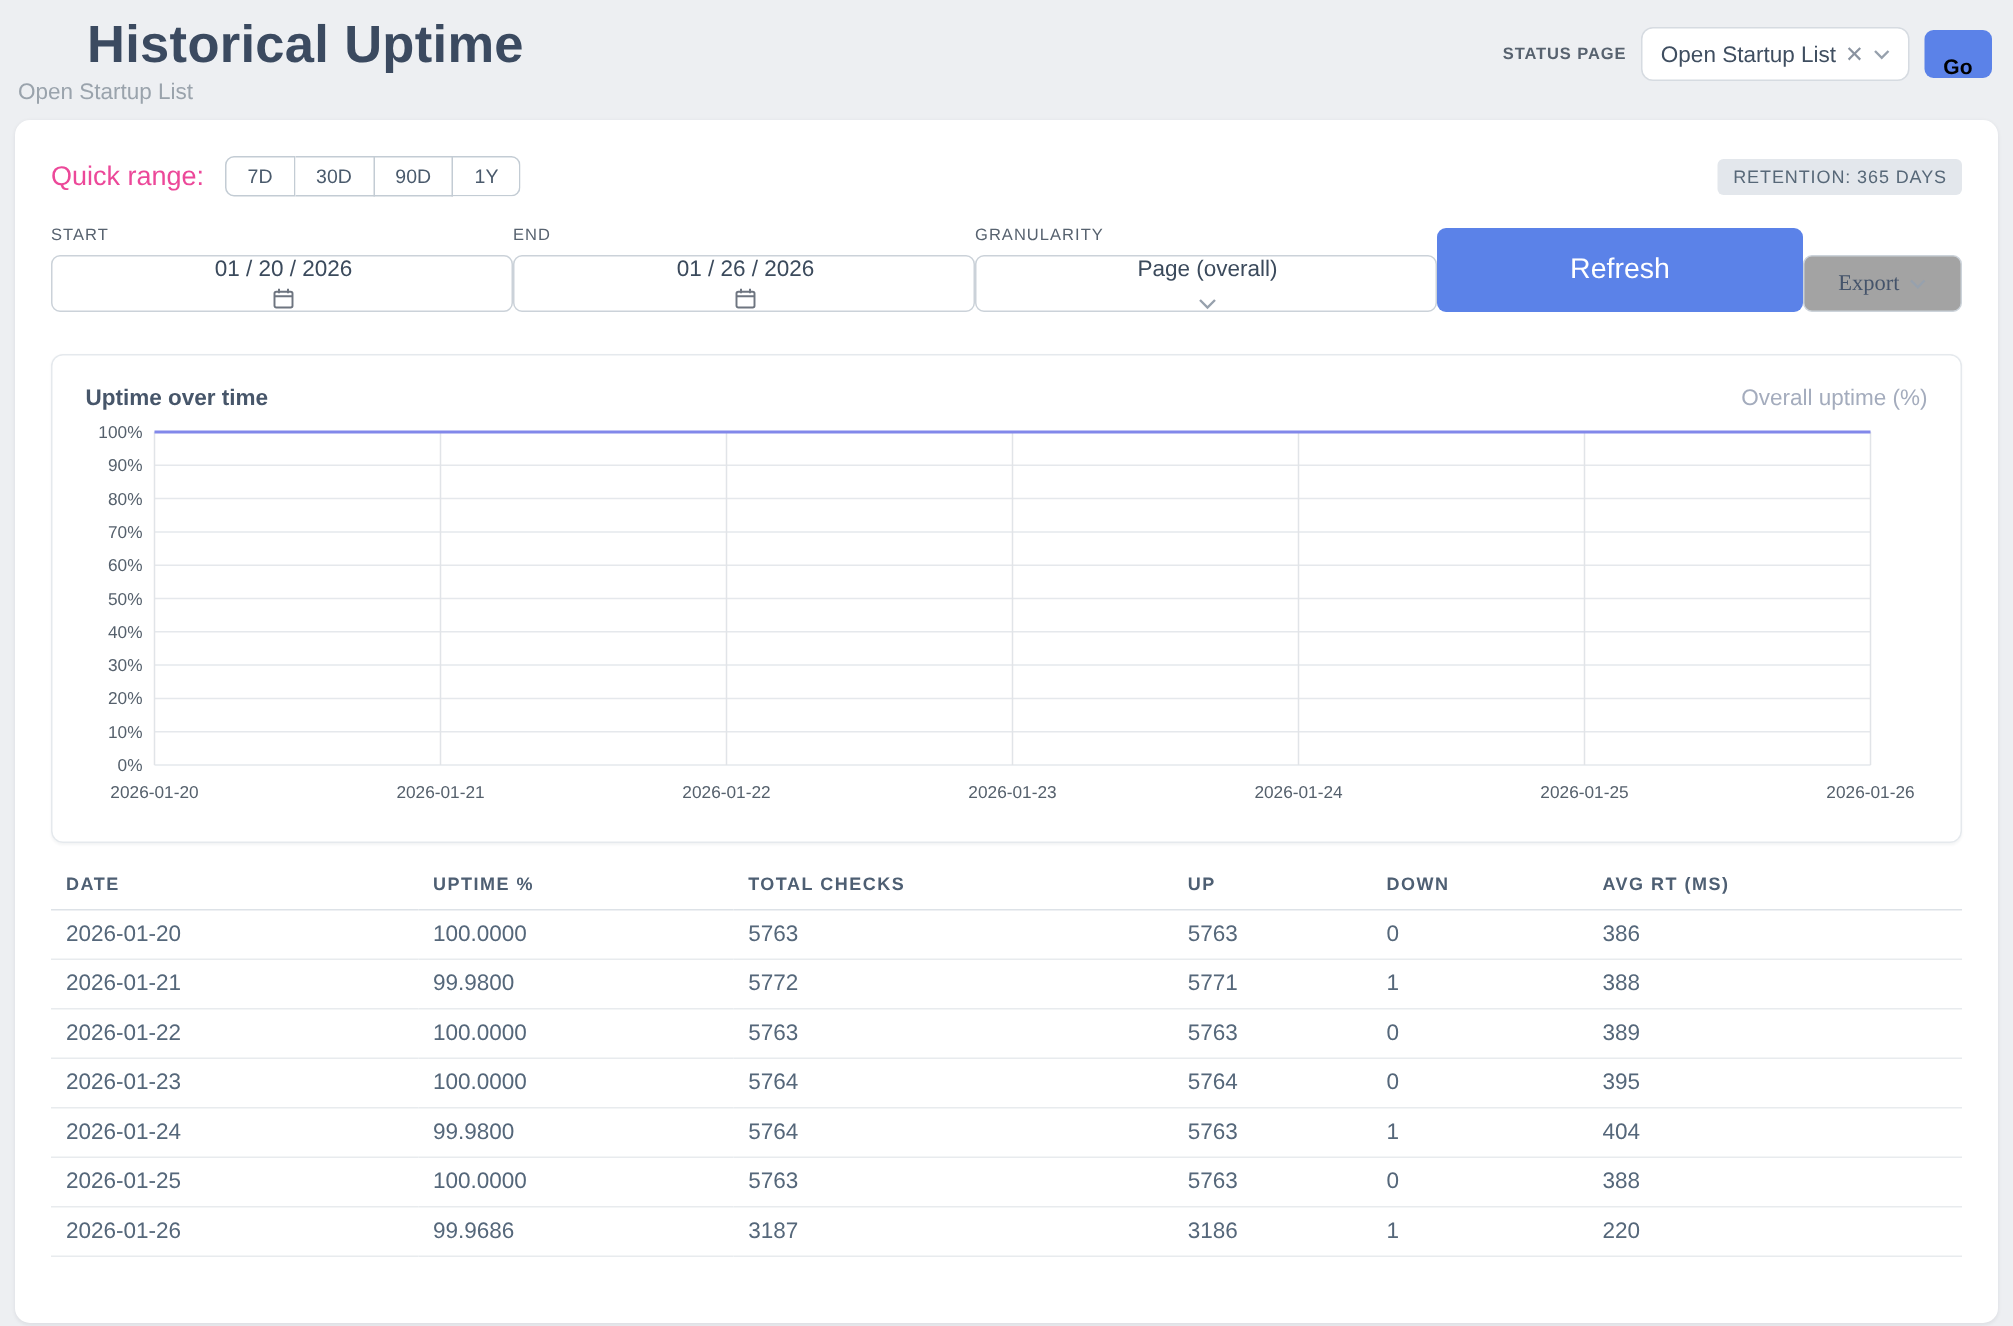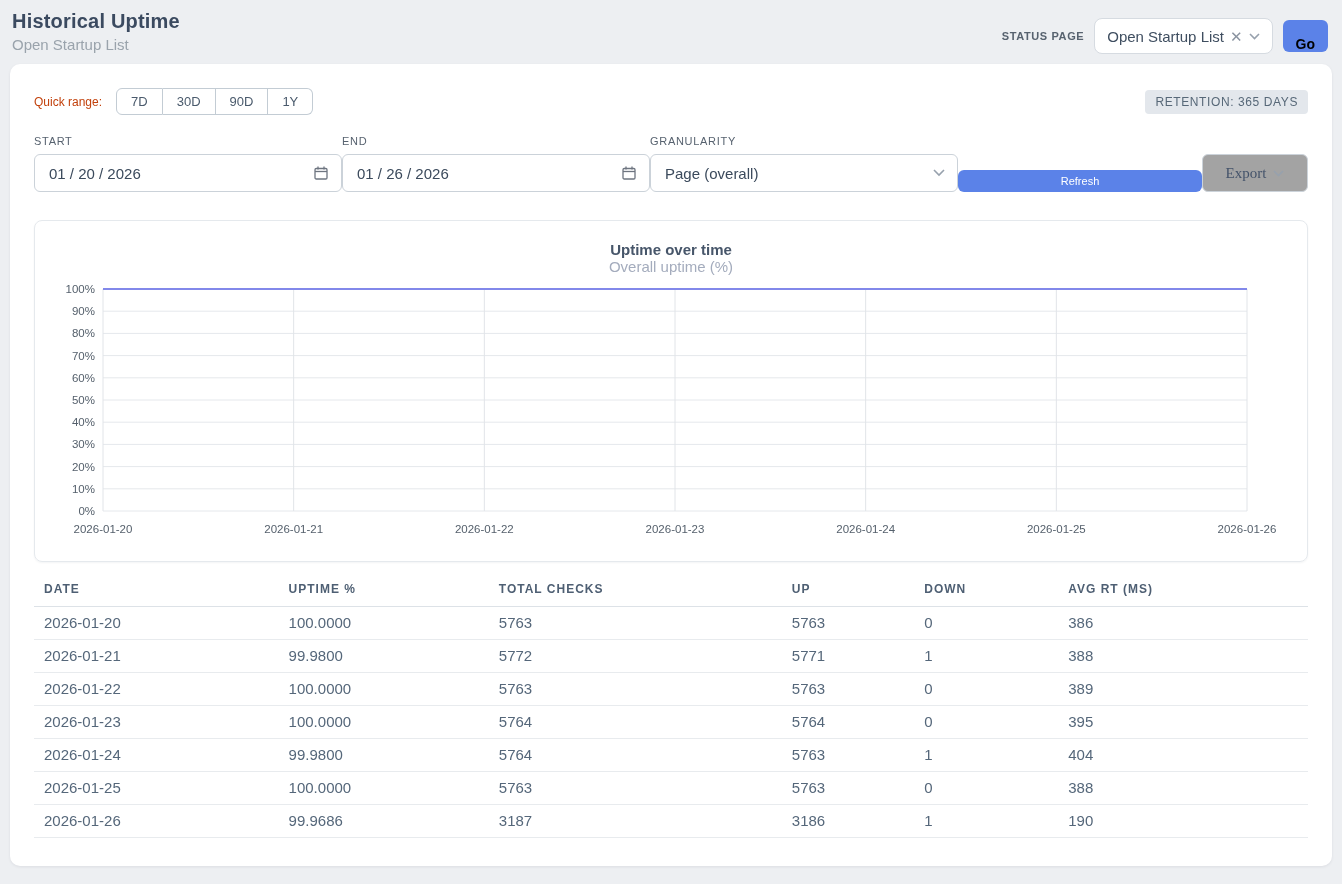--- a/index.html
+++ b/index.html
@@ -9,21 +9,21 @@
     font-family:"Liberation Sans","DejaVu Sans",sans-serif;
     color:#3b4a60;
     overflow:hidden;
   }
 
   
   .page-header{
     display:flex; justify-content:space-between; align-items:flex-start;
     padding:10px 14px 0 12px;
   }
-  .page-title{ font-size:20px; font-weight:700; color:#3b4a60; letter-spacing:.2px; }
+  .page-title{ font-size:35px; font-weight:700; color:#3b4a60; letter-spacing:.2px;margin-left:46px; }
   .page-subtitle{ font-size:15px; color:#9aa3ac; margin-top:3px; }
   .header-right{ display:flex; align-items:center; gap:10px; margin-top:8px; }
   .status-page-label{ font-size:11px; font-weight:600; color:#57626f; letter-spacing:.6px; }
   .status-select{
     display:flex; align-items:center; gap:6px;
     background:#fff; border:1px solid #d6dbe1; border-radius:8px;
     height:36px; padding:0 12px; font-size:15px; color:#3f4e60; cursor:pointer;
   }
   .status-select .clear-x{ color:#8a93a0; font-size:15px; line-height:1; }
   .chev{ stroke:#97a1ad; stroke-width:1.6; fill:none; }
@@ -36,21 +36,21 @@
 
   
   .main-card{
     background:#fff; border-radius:10px;
     box-shadow:0 1px 3px rgba(20,30,50,.08);
     margin:10px; padding:24px; height:802px;
   }
 
   .row-a{ display:flex; justify-content:space-between; align-items:center; }
   .quick-left{ display:flex; align-items:center; gap:14px; }
-  .quick-range-label{ font-size:12px; color:#c2410c; }
+  .quick-range-label{ font-size:18px; color:#ec4899; }
   .seg-group{ display:flex; }
   .seg-btn{
     background:#fff; border:1px solid #c3ccd4; border-left-width:0;
     font-size:13px; color:#4a5a6c; padding:5px 14px; cursor:pointer;
     font-family:inherit;
   }
   .seg-btn:first-child{ border-left-width:1px; border-radius:6px 0 0 6px; }
   .seg-btn:last-child{ border-radius:0 6px 6px 0; }
   .retention-badge{
     background:#e3e7ec; color:#576878; border-radius:4px;
@@ -61,41 +61,42 @@
   .field{ width:308px; }
   .field-label{
     font-size:11px; color:#57626f; letter-spacing:.7px; font-weight:500;
     margin-bottom:7px;
   }
   .input-box{
     display:flex; align-items:center; justify-content:space-between;
     height:38px; border:1px solid #cbd2d9; border-radius:6px;
     padding:0 12px 0 14px; background:#fff; font-size:15px; color:#3b4a5c;
     cursor:text;
+    flex-direction:column;
   }
   .input-box .cal{ stroke:#6e7580; stroke-width:1.3; fill:none; }
   .select-box{ cursor:pointer; }
   .refresh-btn{
-    flex:1; height:22px; background:#5b82e8; color:#fff; border:none;
-    border-radius:6px; font-size:11px; cursor:pointer; font-family:inherit;
+    flex:1; height:56px; background:#5b82e8; color:#fff; border:none;
+    border-radius:6px; font-size:19px; cursor:pointer; font-family:inherit;
   }
   .export-btn{
     width:106px; height:38px; background:#a3a3a3; border:1px solid #ccd3da;
     border-radius:6px; font-size:15px; color:#44536a; cursor:pointer;
     display:flex; align-items:center; justify-content:center; gap:7px;
     font-family:Liberation Serif, serif;
   }
 
   
   .chart-card{
     border:1px solid #e5e9ed; border-radius:8px;
     box-shadow:0 1px 2px rgba(20,30,50,.05);
     margin-top:28px; padding:20px 22px 14px 22px;
   }
-  .chart-head{ display:flex; justify-content:space-between; align-items:center;flex-direction:column; }
+  .chart-head{ display:flex; justify-content:space-between; align-items:center; }
   .chart-title{ font-size:15px; font-weight:700; color:#47566a; }
   .chart-legend{ font-size:15px; color:#a4acbd; }
   .chart-wrap{ margin-top:6px; }
   .chart-wrap text{ font-family:"Liberation Sans","DejaVu Sans",sans-serif; font-size:11.5px; }
 
   
   .uptime-table{ width:100%; border-collapse:collapse; margin-top:12px; }
   .uptime-table th{
     text-align:left; font-size:12px; font-weight:700; color:#4e5f73;
     letter-spacing:1px; padding:8px 10px 10px 10px;
@@ -300,18 +301,18 @@
           <td>5763</td>
           <td>0</td>
           <td>388</td>
         </tr>
         <tr>
           <td>2026-01-26</td>
           <td>99.9686</td>
           <td>3187</td>
           <td>3186</td>
           <td>1</td>
-          <td>190</td>
+          <td>220</td>
         </tr>
       </tbody>
   </table>
 
 </div>
 
 </body></html>

